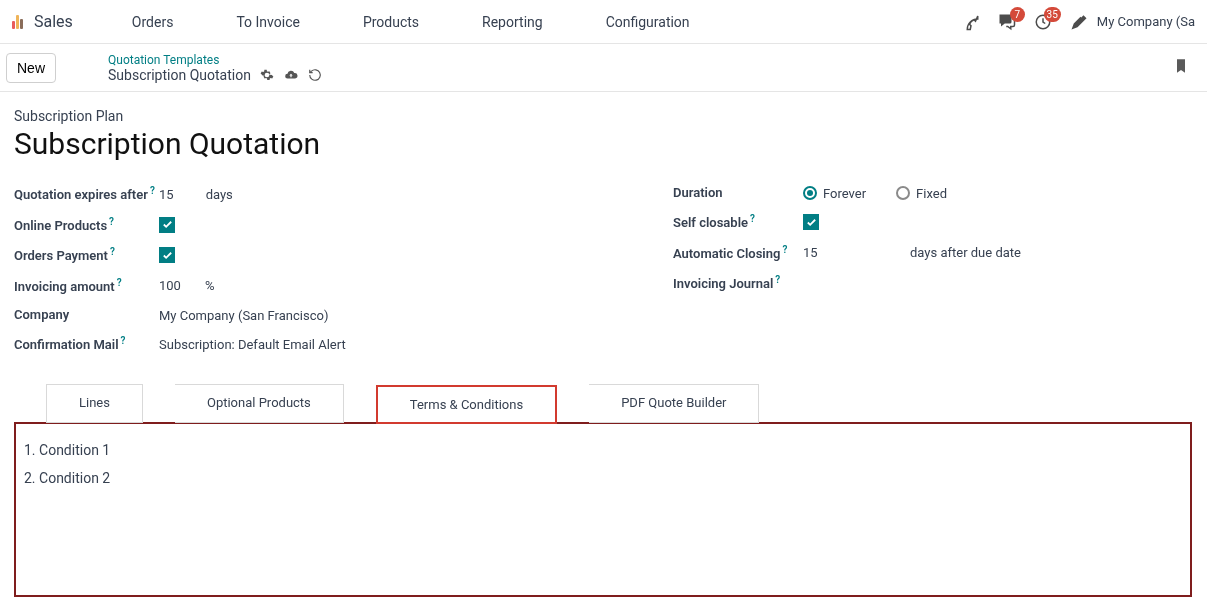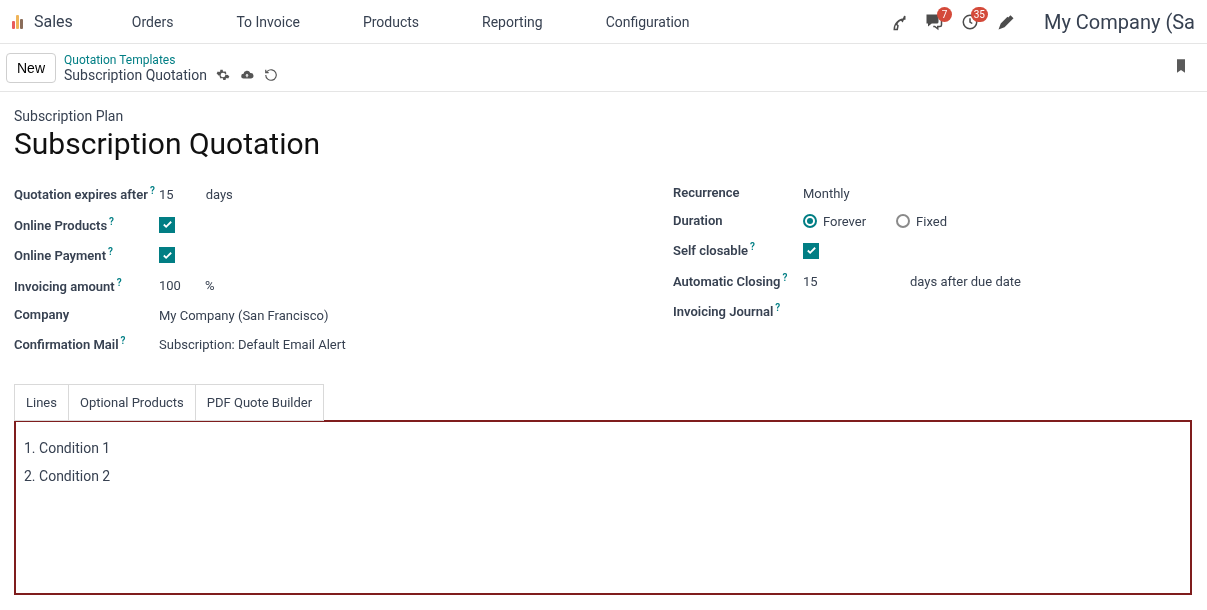--- a/index.html
+++ b/index.html
@@ -37,40 +37,40 @@
       cursor:pointer; color:#4c4c4c; position:relative;
     }
     .badge {
       position:absolute; top:3px; right:0;
       background:#d44a3a; color:#fff;
       font-size:10px; border-radius:9px;
       min-width:15px; height:15px;
       display:flex; align-items:center; justify-content:center;
       padding:0 3px;
     }
-    .company-name { margin-left:20px; font-size:20px;text-align:right; }
+    .company-name { margin-left:0; font-size:13px;text-align:right; }
 
     
     .controlbar {
       display:flex;
       align-items:center;
       height:48px;
       padding:0 6px;
       border-bottom:1px solid #e5e5e5;
     }
     .btn-new {
       border:1px solid #cfcfcf;
       border-radius:4px;
       background:#fff;
       padding:6px 10px;
       font-size:14px;
       cursor:pointer;
       margin-right:8px;
     }
-    .crumb-wrap { display:flex; flex-direction:column; }
+    .crumb-wrap { display:flex; flex-direction:column;margin-left:44px; }
     .crumb-top { color:#017e84; font-size:12px; cursor:pointer; }
     .crumb-bot { display:flex; align-items:center; gap:8px; }
     .crumb-title { font-size:14px; color:#374151; }
     .mini-icon {
       width:16px; height:16px;
       display:inline-flex; align-items:center; justify-content:center;
       color:#555; cursor:pointer;
     }
     .ctrl-spacer { flex:1; }
     .bookmark-icon { width:28px; color:#5a5a5a; cursor:pointer; }
@@ -136,27 +136,28 @@
       background:#017e84;
     }
 
     
     .tabs {
       display:flex;
       border-bottom:0;
       margin-top:24px;
     }
     .tab {
-      padding:10px 11px;
+      padding:10px 32px;
       border:1px solid #d9d9d9;
       border-left:none;
       background:#fff;
       cursor:pointer;
       font-size:13px;
       color:#374151;
+      margin-left:32px;
     }
     .tab:first-child { border-left:1px solid #d9d9d9; }
     .tab.active {
       border:2px solid #d23a2f;
       position:relative;
       top:1px;
       z-index:2;
     }
 
     
@@ -271,21 +272,21 @@
         <div class="field-value">
           <span class="chk">
             <svg viewBox="0 0 24 24" fill="none" stroke="#fff" stroke-width="4">
                 <path d="M4 12l5 5L20 6"></path>
               </svg>
           </span>
         </div>
       </div>
       <div class="field">
         <div class="field-label">
-          <span>Online Payment</span><span class="help-q">?</span>
+          <span>Orders Payment</span><span class="help-q">?</span>
         </div>
         <div class="field-value">
           <span class="chk">
             <svg viewBox="0 0 24 24" fill="none" stroke="#fff" stroke-width="4">
                 <path d="M4 12l5 5L20 6"></path>
               </svg>
           </span>
         </div>
       </div>
       <div class="field">
@@ -307,26 +308,20 @@
         <div class="field-label">
           <span>Confirmation Mail</span><span class="help-q">?</span>
         </div>
         <div class="field-value">
           <span>Subscription: Default Email Alert</span>
         </div>
       </div>
     </div>
 
     <div class="form-col form-col-right">
-      <div class="field">
-        <div class="field-label" style="width:130px">Recurrence</div>
-        <div class="field-value">
-          <span>Monthly</span>
-        </div>
-      </div>
       <div class="field">
         <div class="field-label" style="width:130px">Duration</div>
         <div class="field-value">
           <span class="radio">
             <span class="radio-outer">
                 <span class="radio-inner"></span>
               </span>
             <span>Forever</span>
           </span>
           <span class="radio">
@@ -363,20 +358,21 @@
         <div class="field-value">
           <span></span>
         </div>
       </div>
     </div>
   </div>
 
   <div class="tabs">
     <div class="tab">Lines</div>
     <div class="tab">Optional Products</div>
+    <div class="tab active">Terms &amp; Conditions</div>
     <div class="tab">PDF Quote Builder</div>
   </div>
 
   <div class="terms-panel">
     <div class="term-line">1. Condition 1</div>
     <div class="term-line">2. Condition 2</div>
   </div>
 </div>
 
 </body></html>

